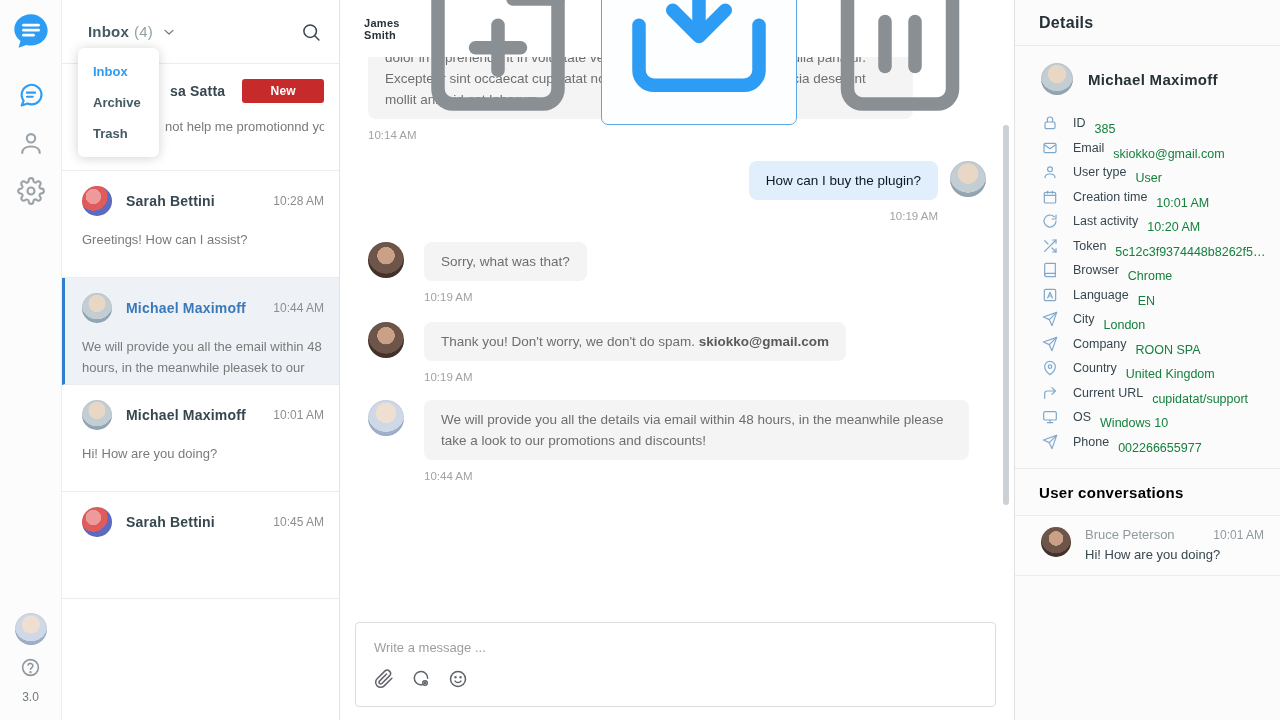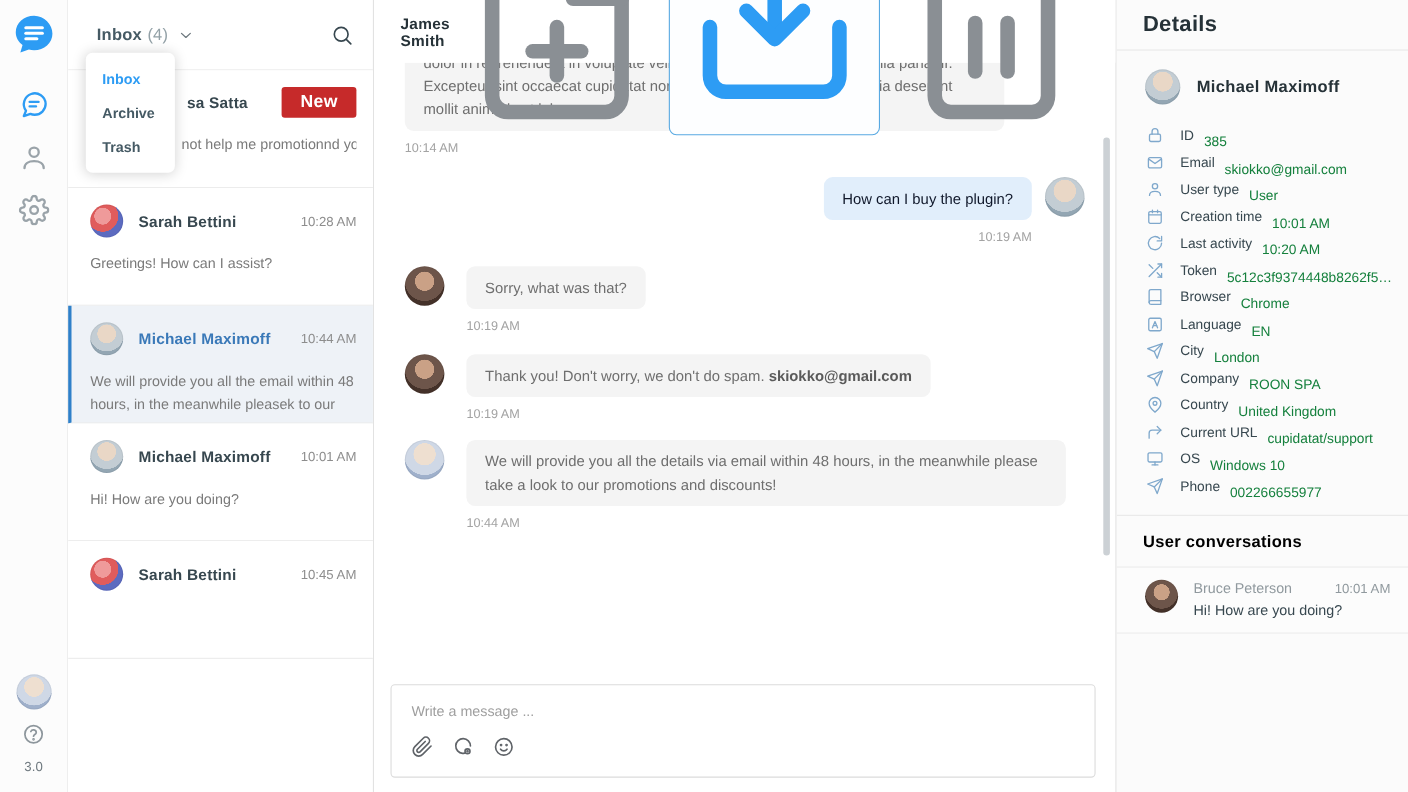--- a/index.html
+++ b/index.html
@@ -37,30 +37,30 @@
   .conv-item { height:107px; padding:15px 15px 0 20px; border-bottom:1px solid #ececec; position:relative; cursor:pointer; background:#fff; }
   .conv-item.selected { background:#eef2f7; border-left:3px solid #2f80c9; padding-left:17px; }
   .conv-top { display:flex; align-items:center; }
   .conv-av { width:30px; height:30px; }
   .conv-name { margin-left:14px; font-size:14px; font-weight:bold; color:#37474f; letter-spacing:.2px; }
   .conv-item.selected .conv-name { color:#3a79b8; }
   .conv-time { margin-left:auto; font-size:12px; color:#8d8d8d; }
   .conv-preview { margin-top:13px; font-size:13px; color:#7a7a7a; line-height:21px; max-height:42px; overflow:hidden; }
   .conv-item.trunc .conv-name { margin-left:88px; }
   .conv-item.trunc .conv-preview { margin-left:83px; white-space:nowrap; overflow:hidden; }
-  .badge-new { margin-left:auto; background:#c62a2a; color:#fff; font-size:16px; font-weight:bold; padding:5px 17px; border-radius:3px; letter-spacing:.3px; }
+  .badge-new { margin-left:auto; background:#c62a2a; color:#fff; font-size:12px; font-weight:bold; padding:5px 28px; border-radius:3px; letter-spacing:.3px; }
 
   .dropdown { position:absolute; left:16px; top:48px; width:81px; background:#fff; border-radius:6px; box-shadow:0 1px 12px rgba(0,0,0,.18); padding:8px 0; z-index:6; }
   .dd-item { padding:8px 15px; font-size:13px; font-weight:bold; color:#455a64; cursor:pointer; }
   .dd-item.active { color:#2d9cf4; }
 
   
   .chat-panel { flex:1; display:flex; flex-direction:column; background:#fff; border-right:1px solid #e2e2e2; position:relative; min-width:0; }
   .chat-header { height:57px; display:flex; align-items:center; padding:0 24px; background:#fff; z-index:3; }
-  .chat-title { font-size:14px; font-weight:bold; color:#263238; letter-spacing:.3px; }
+  .chat-title { font-size:11px; font-weight:bold; color:#263238; letter-spacing:.3px; }
   .chat-actions { margin-left:auto; display:flex; align-items:center; gap:13px; }
   .action-btn { width:20px; height:20px; color:#8a8f94; cursor:pointer; }
   .action-wrap.active { border:1.5px solid #58a9e2; border-radius:7px; padding:5px 7px; background:#fdfeff; }
   .action-wrap.active .action-btn { color:#2d9cf4; }
 
   .messages { flex:1; overflow:hidden; padding:0 28px; position:relative; }
   .msg-block { }
   .msg-row { display:flex; align-items:flex-start; }
   .msg-row.right { justify-content:flex-end; }
   .msg-av { width:36px; height:36px; margin-right:20px; }
@@ -74,21 +74,21 @@
   .chat-scrollbar { position:absolute; right:5px; top:125px; width:6px; height:380px; border-radius:3px; background:#ccd1d5; cursor:pointer; }
 
   .composer { margin:10px 18px 13px 15px; height:85px; border:1px solid #dcdcdc; border-radius:4px; background:#fff; padding:15px 18px 0; }
   .composer-input { width:100%; border:none; outline:none; font-size:13px; color:#37474f; font-family:"Liberation Sans",sans-serif; background:transparent; }
   .composer-input::placeholder { color:#9e9e9e; }
   .composer-icons { display:flex; align-items:center; gap:17px; margin-top:13px; }
   .composer-icons .cicon { width:20px; height:20px; color:#5f6368; cursor:pointer; }
 
   
   .details { width:265px; background:#fbfbfb; flex-shrink:0; overflow:hidden; }
-  .details-header { height:46px; display:flex; align-items:center; padding:0 24px; border-bottom:1px solid #e8e8e8; font-size:20px; font-weight:bold; color:#263238; letter-spacing:.3px; }
+  .details-header { height:46px; display:flex; align-items:center; padding:0 24px; border-bottom:1px solid #e8e8e8; font-size:16px; font-weight:bold; color:#263238; letter-spacing:.3px; }
   .user-card { display:flex; align-items:center; padding:17px 24px 8px 26px; }
   .user-card .av { width:32px; height:32px; }
   .user-card .uname { margin-left:15px; font-size:15px; font-weight:bold; color:#263238; letter-spacing:.3px; }
   .fields { padding:8px 12px 14px 27px; }
   .field-row { display:flex; align-items:center; height:24.5px; font-size:12.5px; }
   .field-icon { width:16px; height:16px; color:#7fa8cc; margin-right:15px; flex-shrink:0; }
   .field-label { font-weight:normal; color:#37474f; margin-right:9px; white-space:nowrap; }
   .field-value { color:#15803d; white-space:nowrap; overflow:hidden; text-overflow:ellipsis; flex:1;margin-top:12px; }
   .uc-title { border-top:1px solid #e8e8e8; padding:15px 24px 14px; font-size:15px; font-weight:bold; color:#000000; letter-spacing:.3px; }
   .uc-item { border-top:1px solid #ececec; border-bottom:1px solid #ececec; background:#fcfcfc; display:flex; padding:11px 16px 13px 26px; cursor:pointer; }

